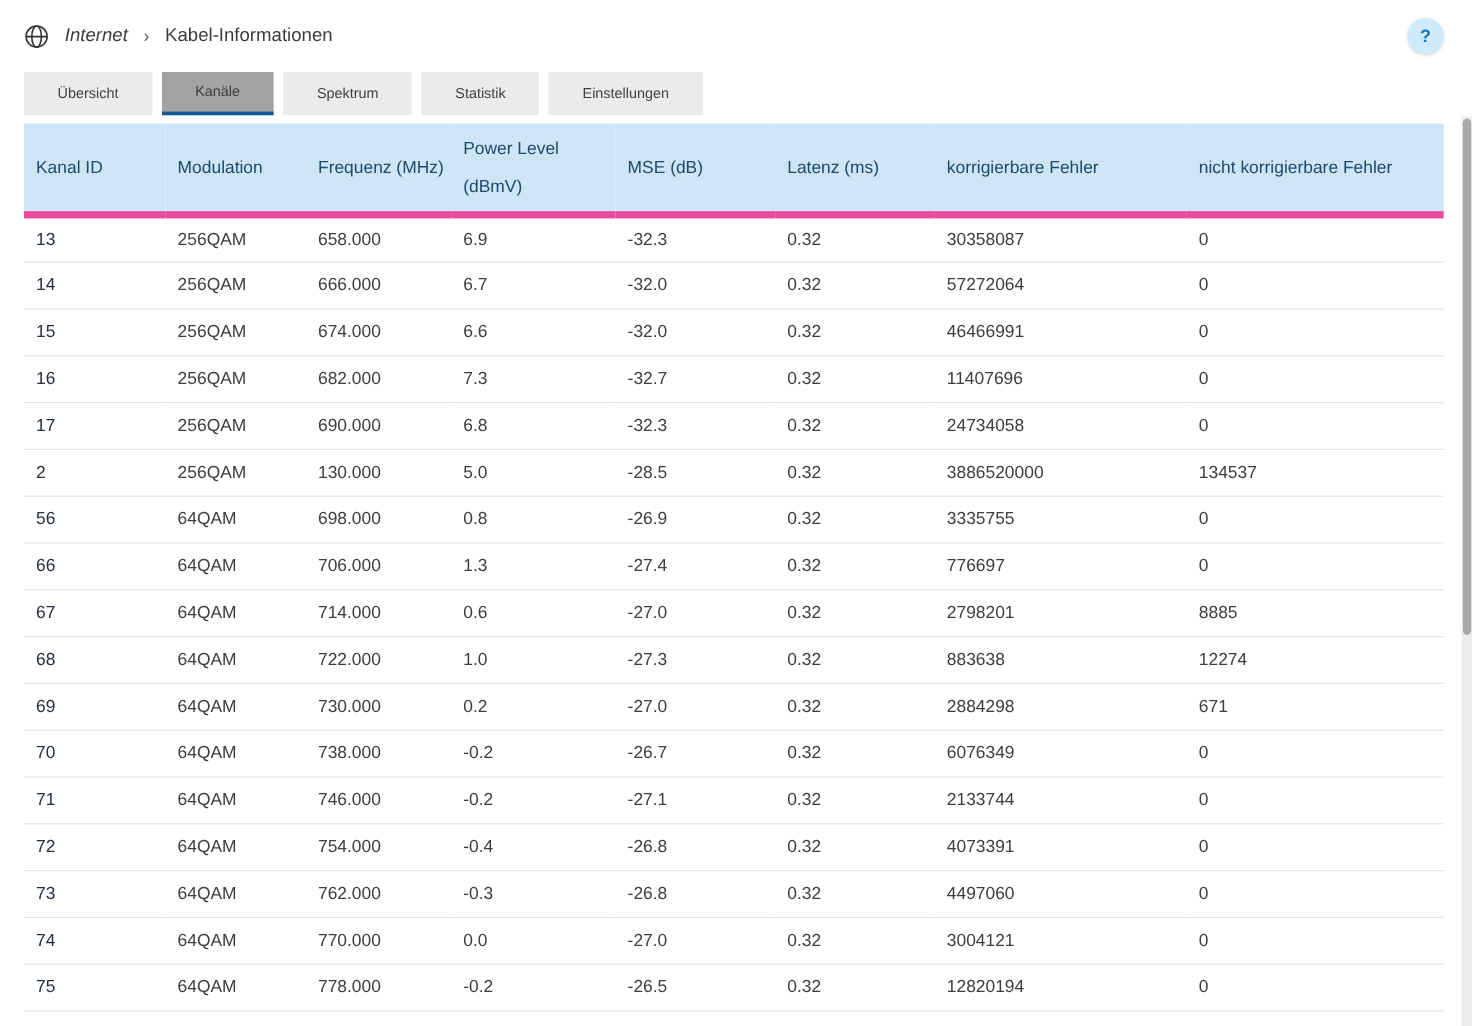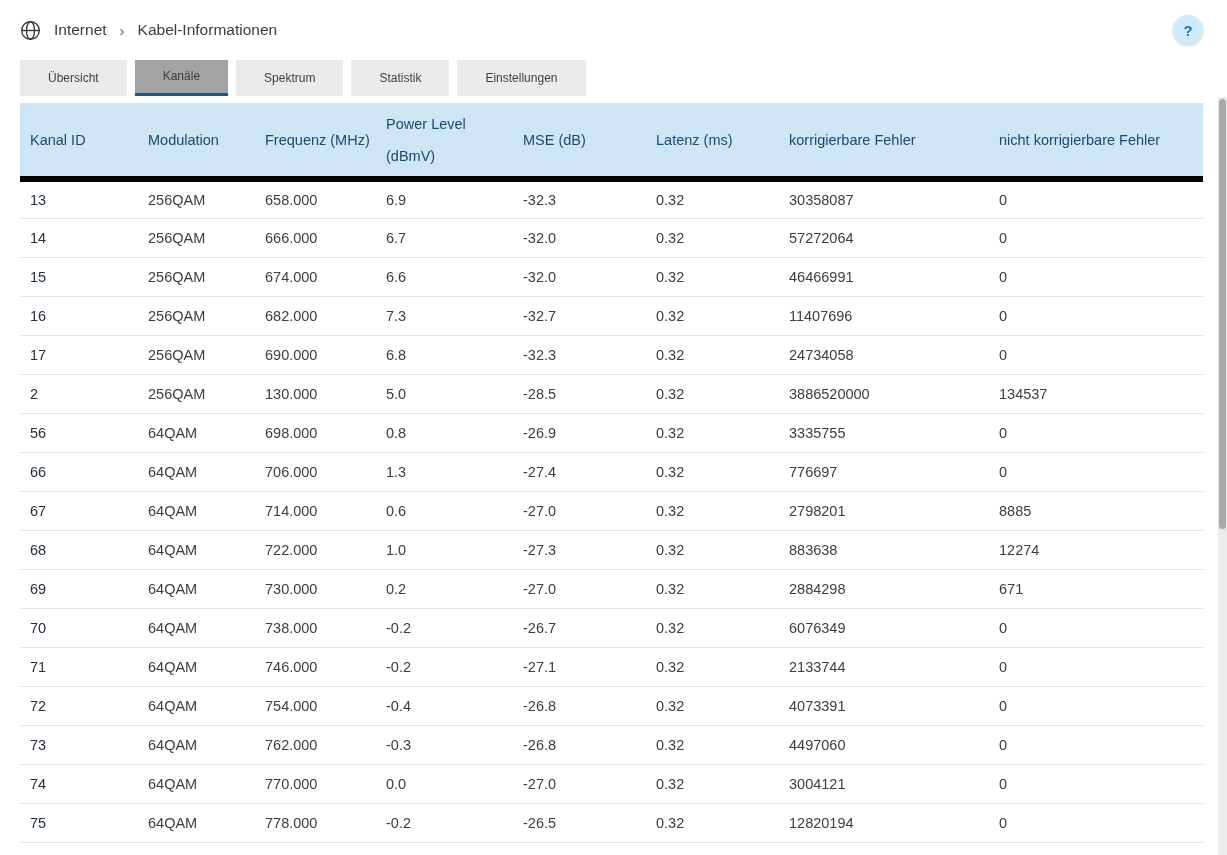--- a/index.html
+++ b/index.html
@@ -8,21 +8,21 @@
     background:#ffffff;
     font-family:"Liberation Sans","DejaVu Sans",sans-serif;
     color:var(--text,#3d3d3d);
     position:relative;
   }
 
   
   .topbar { height:60px; display:flex; align-items:center; justify-content:space-between; padding:0 24px 0 20px; }
   .breadcrumb { display:flex; align-items:center; gap:13px; font-size:15.5px; }
   .globe { width:21px; height:21px; display:inline-flex; }
-  .crumb-link { color:#3c3c3c; cursor:pointer; }
+  .crumb-link { color:#3c3c3c; cursor:pointer;font-style:italic; }
   .crumb-sep { color:#5a5a5a; font-size:15px; }
   .crumb-current { color:#3c3c3c; }
   .help-btn {
     width:30px; height:30px; border-radius:50%;
     background:var(--help-bg,#cfeafa); color:var(--help-text,#1576b5);
     font-weight:bold; font-size:15px;
     display:flex; align-items:center; justify-content:center;
     cursor:pointer; box-shadow:0 1px 3px rgba(0,0,0,0.18);
   }
 
@@ -41,21 +41,21 @@
   
   .table-wrap { margin:7px 24px 0 20px; }
   table { width:1183px; border-collapse:collapse; table-layout:fixed; }
   thead th {
     background:var(--table-header-bg,#cde5f5);
     color:var(--table-header-text,#1d4a6a);
     font-weight:400; text-align:left;
     padding:0 4px 0 10px; height:76px;
     vertical-align:middle; font-size:14.5px;
     line-height:32px; white-space:pre-line;
-    border-bottom:6px solid #000000;
+    border-bottom:6px solid #ec4899;
   }
   tbody td {
     height:39px; padding:0 4px 0 10px; font-size:14.5px;
     color:#3d3d3d; border-bottom:1px solid var(--row-border,#e3e3e3);
     white-space:nowrap; overflow:hidden;
   }
   tbody tr:first-child td { border-top:1px solid var(--row-border,#e3e3e3); }
   tbody td:first-child { color:#25303c; }
 
   

